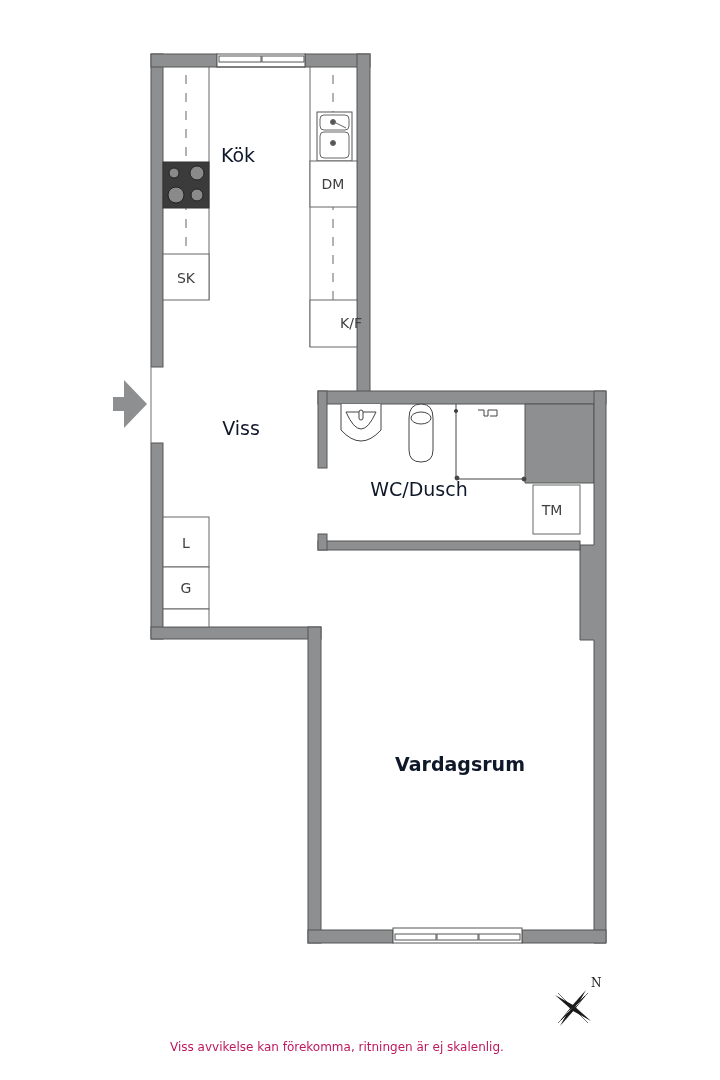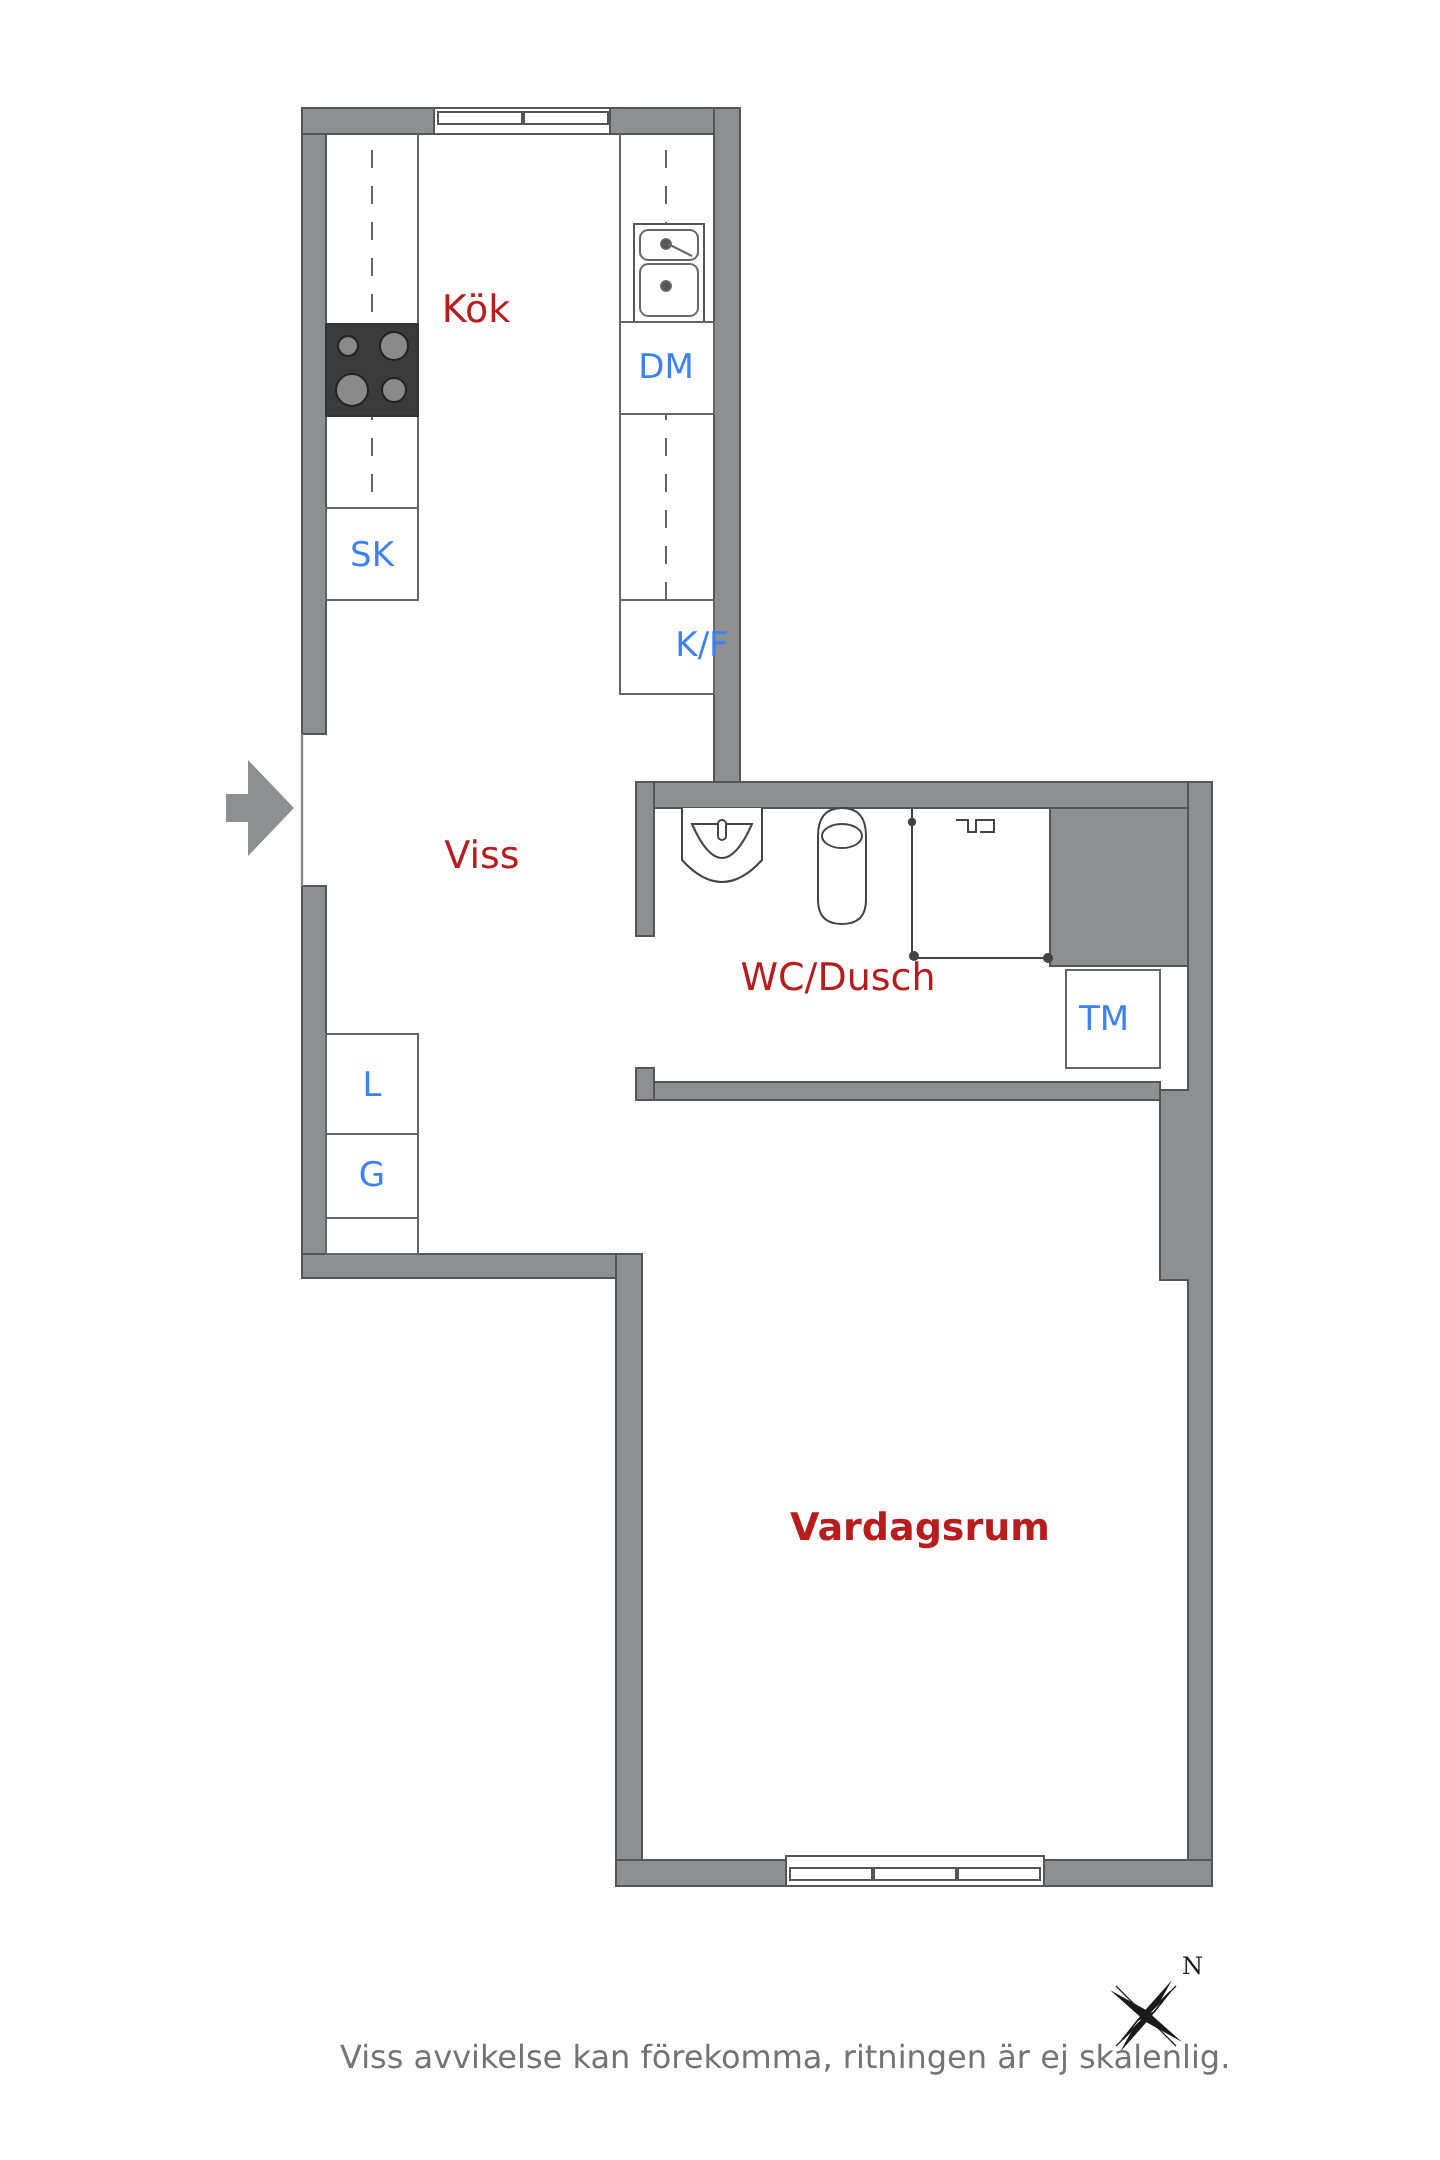--- a/index.html
+++ b/index.html
@@ -1,20 +1,20 @@
 <!DOCTYPE html>
 <html><head>
   <meta charset="utf-8">
   <style>
     html, body { margin: 0; padding: 0; background: #ffffff; }
     body { width: 720px; height: 1080px; position: relative; overflow: hidden; font-family: "DejaVu Sans", sans-serif; }
     #plan { position: absolute; left: 0; top: 0; width: 720px; height: 1080px; }
-    .room-label { position: absolute; font-family: "DejaVu Sans", sans-serif; font-size: 19px; color: #b91c1c; white-space: nowrap; transform: translate(-50%, -50%); }
-    .fixture-label { position: absolute; font-family: "DejaVu Sans", sans-serif; font-size: 17px; color: #3b82f6; white-space: nowrap; transform: translate(-50%, -50%); }
-    .disclaimer { position: absolute; left: 170px; top: 1019px; font-family: "DejaVu Sans", sans-serif; font-size: 16px; color: #737373; white-space: nowrap; }
+    .room-label { position: absolute; font-family: "DejaVu Sans", sans-serif; font-size: 19px; color: #0f172a; white-space: nowrap; transform: translate(-50%, -50%); }
+    .fixture-label { position: absolute; font-family: "DejaVu Sans", sans-serif; font-size: 14px; color: #404040; white-space: nowrap; transform: translate(-50%, -50%); }
+    .disclaimer { position: absolute; left: 170px; top: 1040px; font-family: "DejaVu Sans", sans-serif; font-size: 12px; color: #be185d; white-space: nowrap; }
     .compass-n { position: absolute; left: 591px; top: 976px; font-family: "DejaVu Serif", serif; font-size: 12px; color: #1a1a1a; }
   </style>
 </head>
 <body>
 
 <svg id="plan" width="720" height="1080" viewBox="0 0 720 1080" xmlns="http://www.w3.org/2000/svg">
 
   <g fill="#8e8f90" stroke="#555" stroke-width="1">
 
     <rect x="151" y="54" width="12" height="313"></rect>

